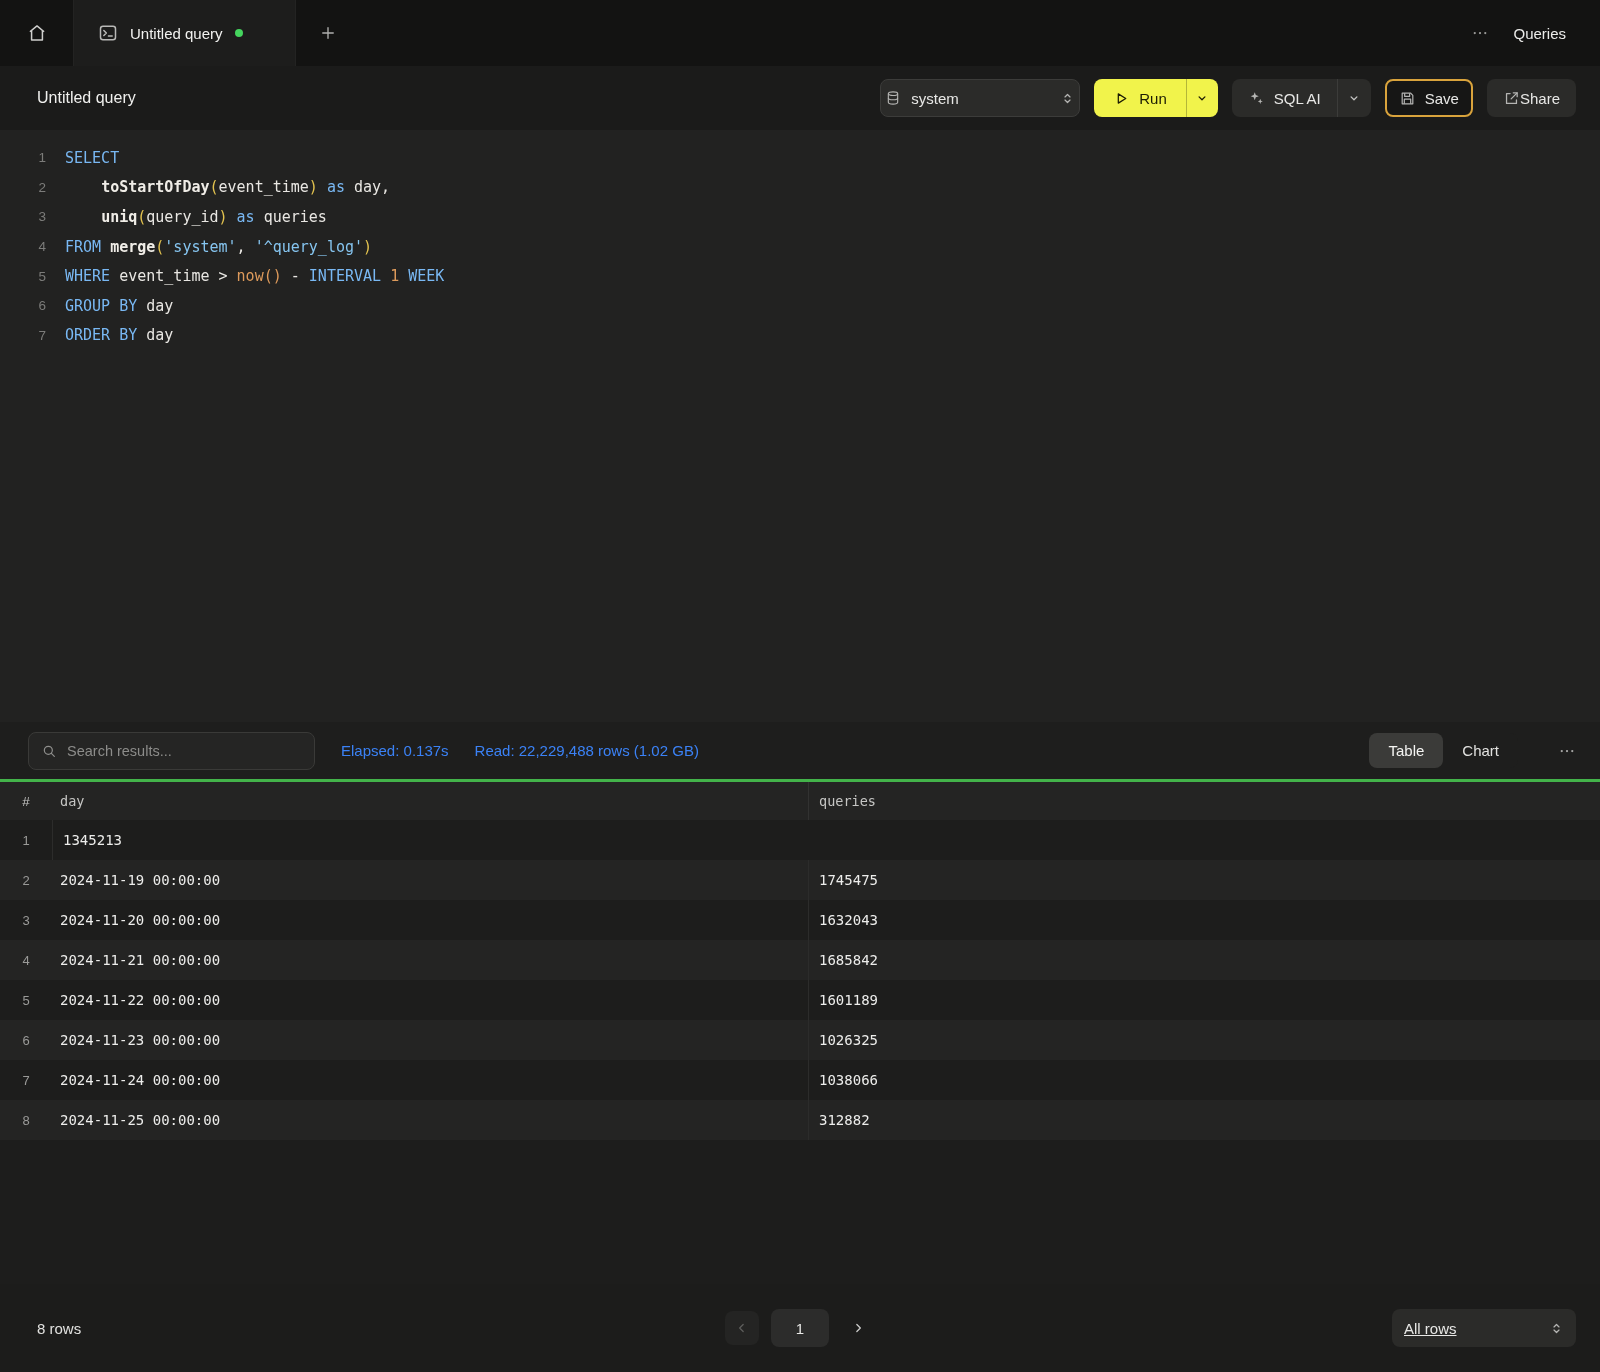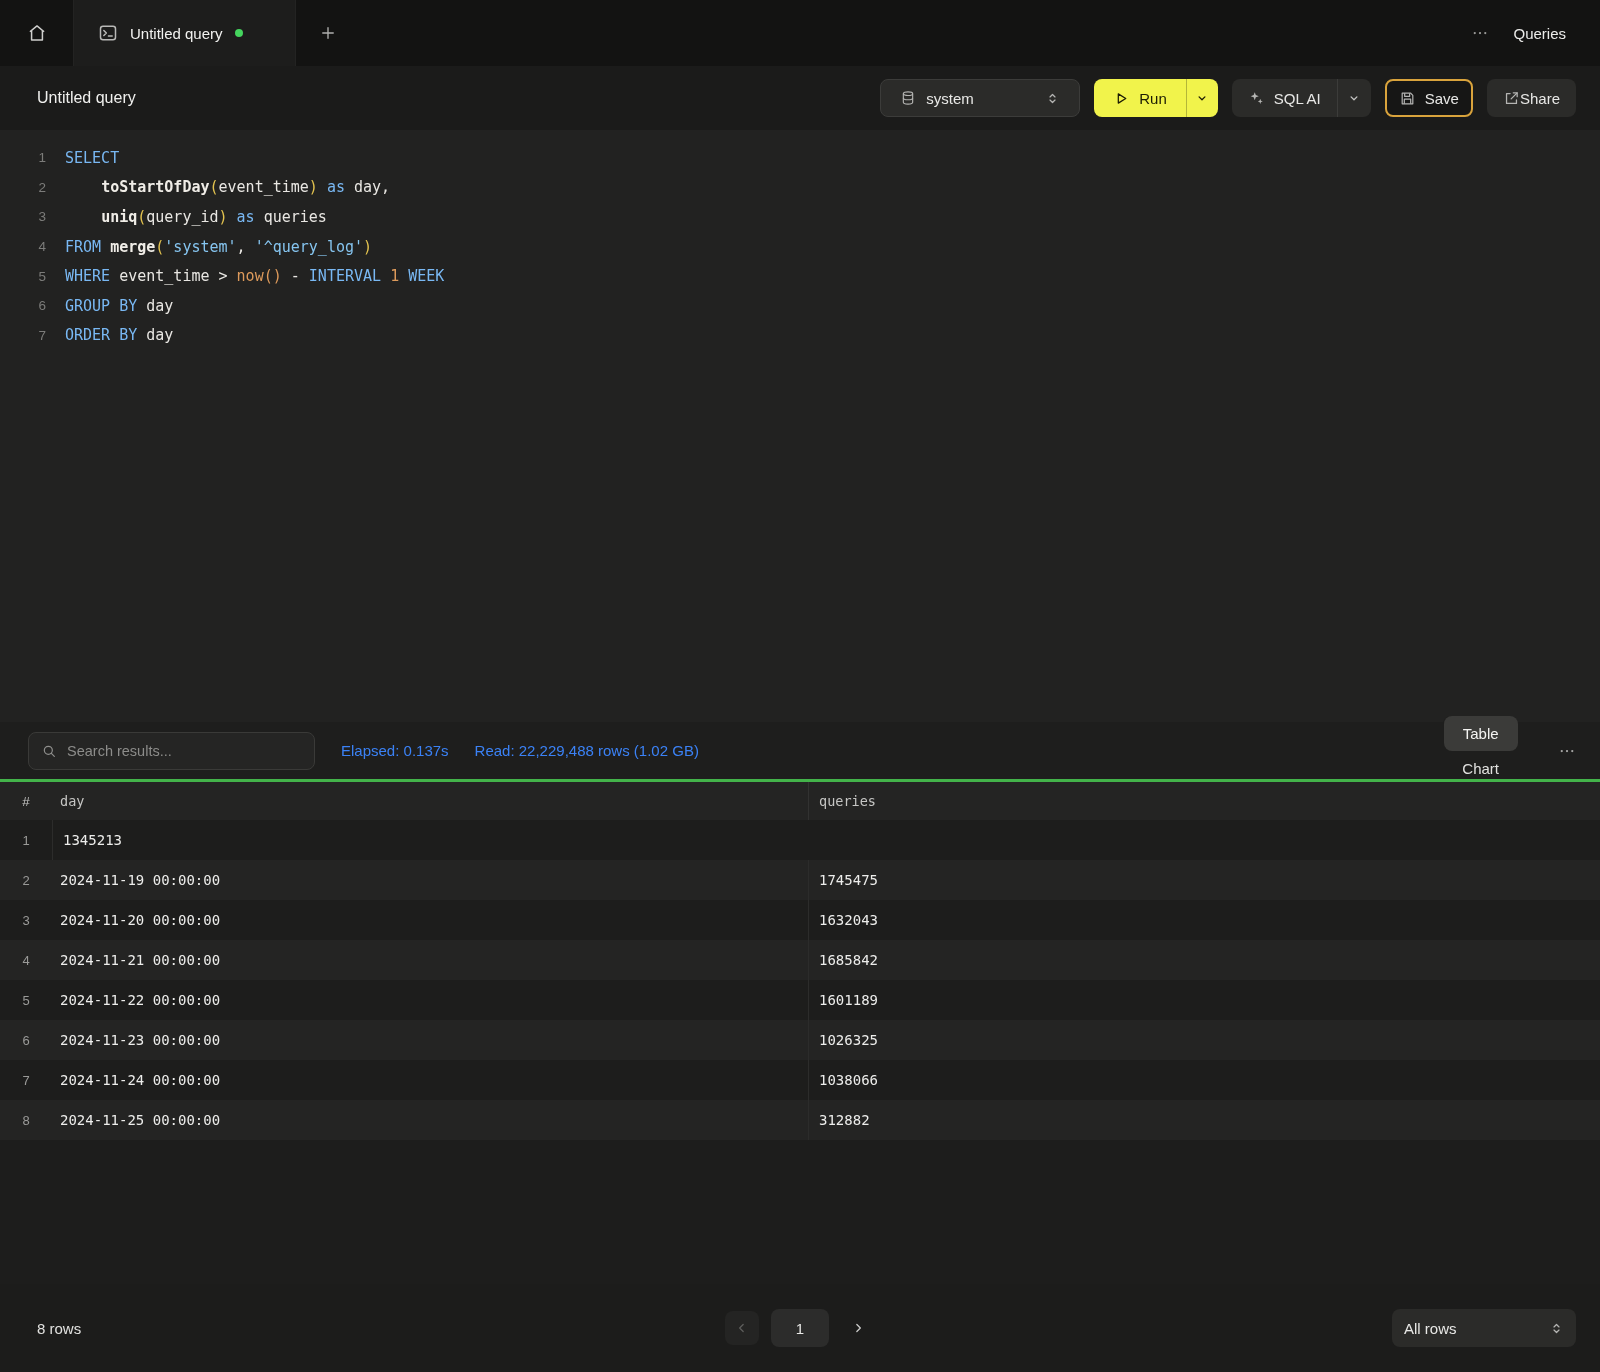--- a/index.html
+++ b/index.html
@@ -21,21 +21,21 @@
   .tab-dot { width:8px; height:8px; border-radius:50%; background:#45d55e; }
   .plus-btn { width:64px; display:flex; align-items:center; justify-content:center; color:#b0b0ae; cursor:pointer; }
   .tabbar-right { margin-left:auto; display:flex; align-items:center; gap:24px; padding-right:34px; }
   .top-ellipsis { color:#9c9c9a; cursor:pointer; }
   .queries-label { font-size:15px; color:#ececea; cursor:pointer; }
 
   
   .toolbar { height:64px; background:#1b1b1a; display:flex; align-items:center; padding:0 24px 0 37px; gap:14px; flex-shrink:0; }
   .toolbar-title { font-size:16px; color:#f0f0ee; flex:1; }
   .ctl { height:38px; border-radius:8px; display:flex; align-items:center; font-size:15px; }
-  .db-select { width:200px; background:#2b2b29; border:1px solid #3c3c3a; padding:0 19px; gap:10px; cursor:pointer; }
+  .db-select { width:200px; background:#2b2b29; border:1px solid #3c3c3a; padding:0 4px; gap:10px; cursor:pointer; }
   .db-select .db-label { flex:1; }
   .icon-dim { color:#b5b5b3; }
   .run-group { background:#f1f34b; overflow:hidden; color:#1c1c04; cursor:pointer; }
   .run-main { display:flex; align-items:center; gap:9px; padding:0 19px; height:100%; }
   .run-caret { width:32px; height:100%; display:flex; align-items:center; justify-content:center; border-left:1px solid rgba(0,0,0,0.25); }
   .sqlai-group { background:#2b2b29; overflow:hidden; cursor:pointer; }
   .sqlai-main { display:flex; align-items:center; gap:9px; padding:0 16px; height:100%; }
   .sqlai-caret { width:34px; height:100%; display:flex; align-items:center; justify-content:center; border-left:1px solid #3c3c3a; color:#c6c6c4; }
   .save-btn { background:#161615; border:2px solid #d9a33c; padding:0 12px; gap:9px; cursor:pointer; }
   .share-btn { background:#2b2b29; padding:0 16px; cursor:pointer; }
@@ -52,21 +52,21 @@
   .tok-nm { color:#dd9a5b; }
   .tok-pl { color:#e9e7e3; }
 
   
   .results-toolbar { height:57px; background:#1e1e1d; display:flex; align-items:center; padding:0 24px 0 28px; gap:26px; flex-shrink:0; }
   .search-box { width:287px; height:38px; background:#252524; border:1px solid #3a3a38; border-radius:8px; display:flex; align-items:center; gap:10px; padding:0 12px; }
   .search-box svg { color:#8f8f8d; flex-shrink:0; }
   .search-input { flex:1; background:transparent; border:none; outline:none; color:#e8e8e6; font-size:14.5px; font-family:"Liberation Sans", sans-serif; }
   .search-input::placeholder { color:#8c8c8a; }
   .stat { font-size:15px; color:#3b82f6;text-align:right; }
-  .view-toggle { margin-left:auto; display:flex; align-items:center; background:#1e1e1d; border-radius:8px;flex-direction:column; }
+  .view-toggle { margin-left:auto; display:flex; align-items:center; background:#1e1e1d; border-radius:8px; }
   .seg { padding:9px 19px; font-size:15px; border-radius:8px; color:#e2e2e0; cursor:pointer; }
   .seg.active { background:#3b3b39; color:#f4f4f2; }
   .results-ellipsis { color:#a9a9a7; margin-left:14px; cursor:pointer; }
 
   .green-line { height:3px; background:#43b34a; flex-shrink:0; }
 
   
   .table-area { flex:1; background:#1d1d1c; display:flex; flex-direction:column; overflow:hidden; }
   .thead, .trow { display:grid; grid-template-columns:52px 756px 1fr; align-items:stretch; }
   .thead { height:38px; background:#242423; font-family:"DejaVu Sans Mono", monospace; font-size:13.5px; color:#c6c6c4; flex-shrink:0; }
@@ -83,21 +83,21 @@
   .td-q { display:flex; align-items:center; padding-left:10px; border-left:1px solid #2c2c2b; cursor:default; }
 
   
   .footer { height:88px; background:#1c1c1b; display:flex; align-items:center; padding:0 24px 0 37px; position:relative; flex-shrink:0; }
   .rows-count { font-size:15px; color:#e2e2e0; }
   .pagination { position:absolute; left:50%; transform:translateX(-50%); display:flex; align-items:center; gap:12px; }
   .page-prev { width:34px; height:34px; border-radius:8px; background:#242423; display:flex; align-items:center; justify-content:center; color:#5e5e5c; cursor:pointer; }
   .page-num { width:58px; height:38px; border-radius:8px; background:#2c2c2b; display:flex; align-items:center; justify-content:center; font-size:15px; cursor:pointer; }
   .page-next { width:34px; height:34px; display:flex; align-items:center; justify-content:center; color:#cccccb; cursor:pointer; }
   .page-size-select { margin-left:auto; width:184px; height:38px; background:#2b2b29; border-radius:8px; display:flex; align-items:center; padding:0 12px; gap:10px; font-size:15px; cursor:pointer; }
-  .page-size-select .ps-label { flex:1; }
+  .page-size-select .ps-label { flex:1;text-decoration:underline; }
 </style>
 </head>
 <body>
 
 <header class="tabbar">
   <div class="home-btn">
     <span>
       <svg width="20" height="20" viewBox="0 0 24 24" fill="none" stroke="currentColor" stroke-width="1.8" stroke-linejoin="round">
           <path d="M3.5 10.5L12 3.5l8.5 7"></path>
           <path d="M5.5 9v11.5h13V9"></path>

